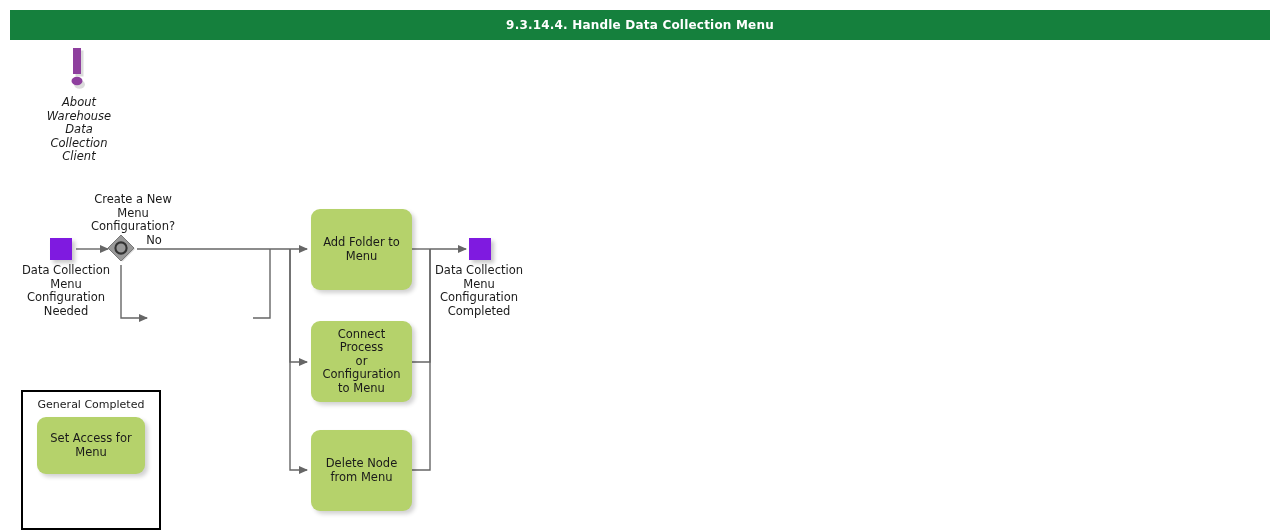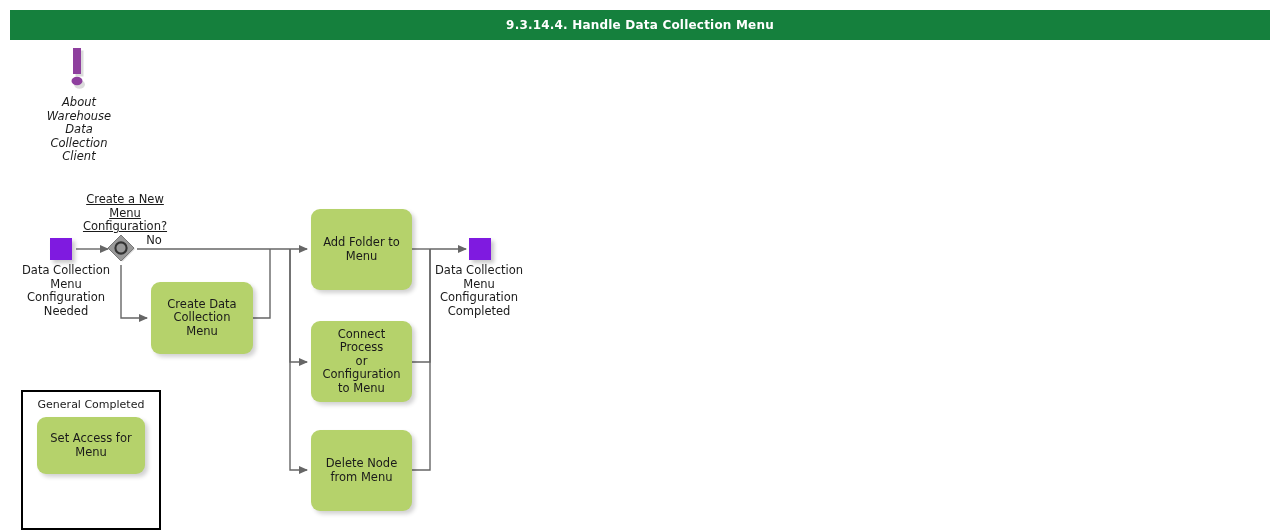--- a/index.html
+++ b/index.html
@@ -192,27 +192,25 @@
 Configuration
 Needed</div>
 
   <div class="gateway" style="left:106px; top:234px;">
     <svg width="30" height="30" viewBox="0 0 30 30" xmlns="http://www.w3.org/2000/svg">
       <polygon points="16.5,2.5 29,15 16.5,27.5 4,15" fill="#aaaaaa" opacity=".5"></polygon>
       <polygon points="15,1 28,14 15,27 2,14" fill="#999999" stroke="#777777" stroke-width="1"></polygon>
       <circle cx="15" cy="14" r="5.6" fill="none" stroke="#333333" stroke-width="2.1"></circle>
     </svg>
   </div>
-  <div class="edge-label" style="left:65px; top:193px; width:120px;text-decoration:underline;">Create a New
+  <div class="edge-label" style="left:73px; top:193px; width:120px;">Create a New
 Menu
 Configuration?</div>
   <div class="edge-label" style="left:133px; top:234px; width:42px;">No</div>
 
-  <div class="task" style="left:151px; top:282px; width:102px; height:72px;">Create Data
-Collection Menu</div>
 
   <div class="task" style="left:311px; top:209px; width:101px; height:81px;">Add Folder to
 Menu</div>
 
   <div class="task" style="left:311px; top:430px; width:101px; height:81px;">Delete Node
 from Menu</div>
 
   <div class="task" style="left:311px; top:321px; width:101px; height:81px;">Connect Process
 or Configuration
 to Menu</div>

